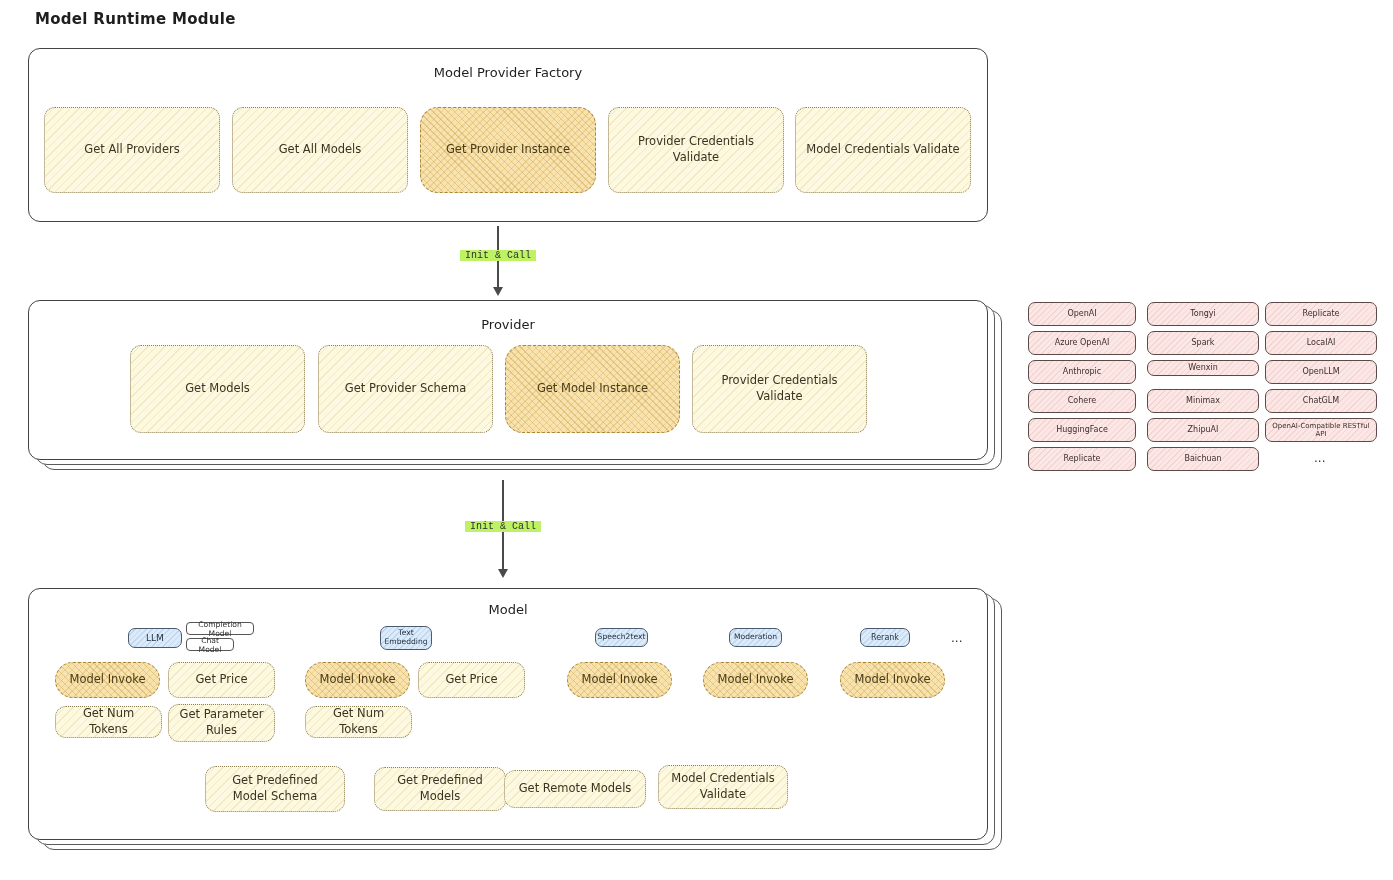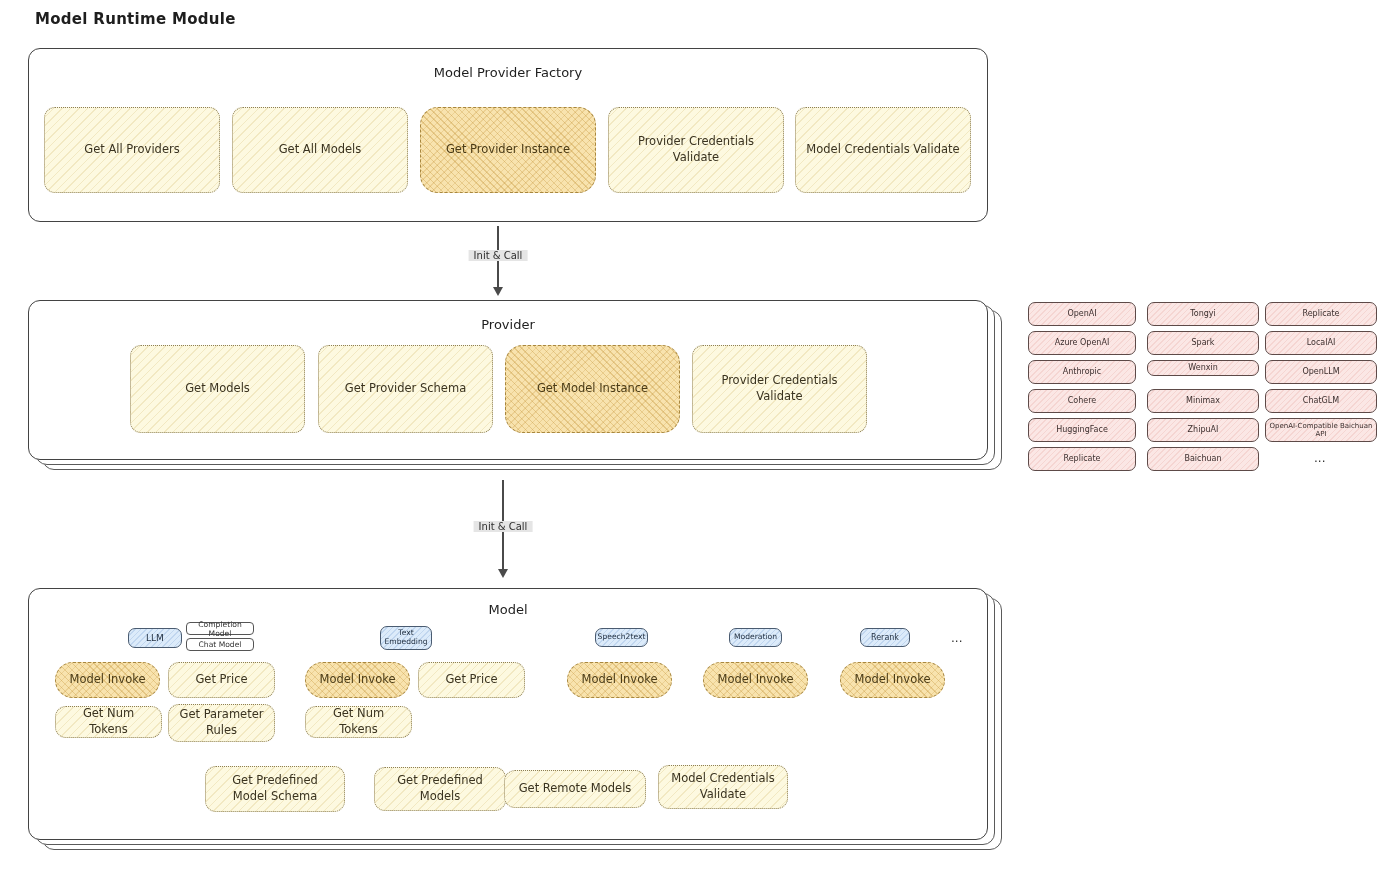--- a/index.html
+++ b/index.html
@@ -53,22 +53,22 @@
     position:absolute;display:flex;align-items:center;justify-content:center;text-align:center;
     background:#ffffff;border:1px solid #555555;border-radius:4px;font-size:7.6px;color:#333;
     box-sizing:border-box;padding:1px 3px;
   }
   .arrow-line{position:absolute;width:1.6px;background:#4a4a4a;}
   .arrow-head{
     position:absolute;width:0;height:0;
     border-left:5px solid transparent;border-right:5px solid transparent;border-top:9px solid #4a4a4a;
   }
   .arrow-label{
-    position:absolute;transform:translateX(-50%);background:#e5e5e5;padding:0 5px;
-    font-size:10px;color:#2e2e2e;white-space:nowrap;
+    position:absolute;transform:translateX(-50%);background:#bef264;padding:0 5px;
+    font-size:10px;color:#2e2e2e;white-space:nowrap;font-family:Liberation Mono, monospace;
   }
   .more-dots{position:absolute;font-size:12px;color:#2e2e2e;}
 </style>
 </head>
 <body>
 
 <div id="canvas">
 
   <div class="page-title" style="left:35px;top:10px;">Model Runtime Module</div>
 
@@ -106,36 +106,36 @@
   <div class="box-pink" style="left:1147px;top:331px;width:112px;height:24px;">Spark</div>
   <div class="box-pink" style="left:1147px;top:360px;width:112px;height:16px;">Wenxin</div>
   <div class="box-pink" style="left:1147px;top:389px;width:112px;height:24px;">Minimax</div>
   <div class="box-pink" style="left:1147px;top:418px;width:112px;height:24px;">ZhipuAI</div>
   <div class="box-pink" style="left:1147px;top:447px;width:112px;height:24px;">Baichuan</div>
 
   <div class="box-pink" style="left:1265px;top:302px;width:112px;height:24px;">Replicate</div>
   <div class="box-pink" style="left:1265px;top:331px;width:112px;height:24px;">LocalAI</div>
   <div class="box-pink" style="left:1265px;top:360px;width:112px;height:24px;">OpenLLM</div>
   <div class="box-pink" style="left:1265px;top:389px;width:112px;height:24px;">ChatGLM</div>
-  <div class="box-pink" style="left:1265px;top:418px;width:112px;height:24px;font-size:7px;">OpenAI-Compatible Baichuan API</div>
+  <div class="box-pink" style="left:1265px;top:418px;width:112px;height:24px;font-size:7px;">OpenAI-Compatible RESTful API</div>
   <div class="more-dots" style="left:1314px;top:451px;">...</div>
 
   <div class="arrow-line" style="left:502px;top:480px;height:90px;"></div>
   <div class="arrow-head" style="left:498px;top:569px;"></div>
   <div class="arrow-label" style="left:503px;top:521px;">Init &amp; Call</div>
 
   <div class="stack-layer" style="left:42px;top:598px;width:958px;height:250px;"></div>
   <div class="stack-layer" style="left:35px;top:593px;width:958px;height:250px;"></div>
   <div class="container" style="left:28px;top:588px;width:958px;height:250px;">
     <div class="container-title" style="top:13px;">Model</div>
   </div>
 
   <div class="box-blue" style="left:128px;top:628px;width:54px;height:20px;">LLM</div>
   <div class="box-white-sm" style="left:186px;top:622px;width:68px;height:13px;">Completion Model</div>
-  <div class="box-white-sm" style="left:186px;top:638px;width:68px;height:13px;">Chat Model</div>
+  <div class="box-white-sm" style="left:186px;top:638px;width:48px;height:13px;">Chat Model</div>
   <div class="box-blue" style="left:380px;top:626px;width:52px;height:24px;font-size:7.6px;">Text Embedding</div>
   <div class="box-blue" style="left:595px;top:628px;width:53px;height:19px;font-size:7.6px;">Speech2text</div>
   <div class="box-blue" style="left:729px;top:628px;width:53px;height:19px;font-size:7.6px;">Moderation</div>
   <div class="box-blue" style="left:860px;top:628px;width:50px;height:19px;font-size:8px;">Rerank</div>
   <div class="more-dots" style="left:951px;top:631px;">...</div>
 
   <div class="node box-orange" style="left:55px;top:662px;width:105px;height:36px;">Model Invoke</div>
   <div class="node box-cream" style="left:168px;top:662px;width:107px;height:36px;">Get Price</div>
   <div class="node box-orange" style="left:305px;top:662px;width:105px;height:36px;">Model Invoke</div>
   <div class="node box-cream" style="left:418px;top:662px;width:107px;height:36px;">Get Price</div>

